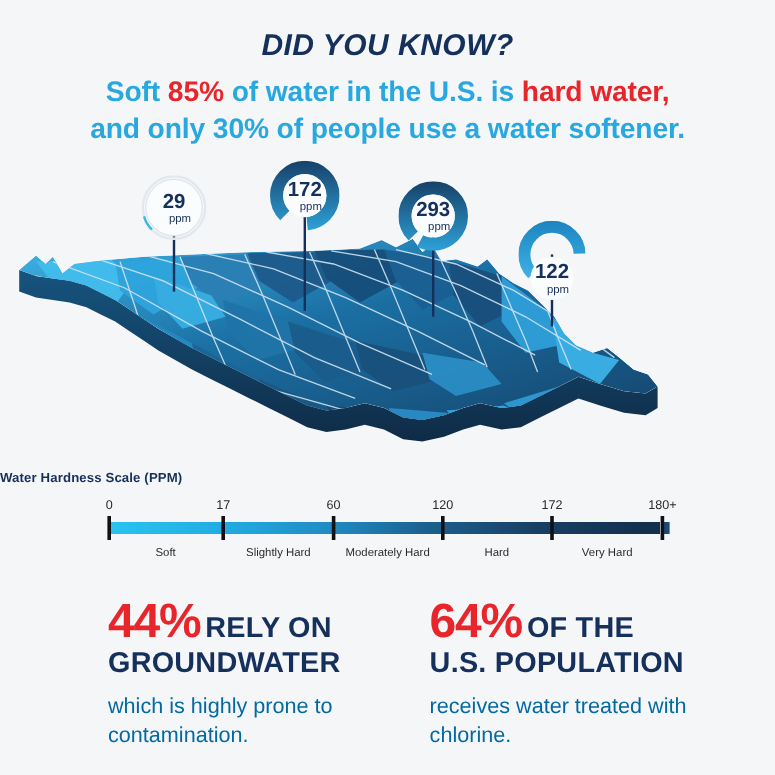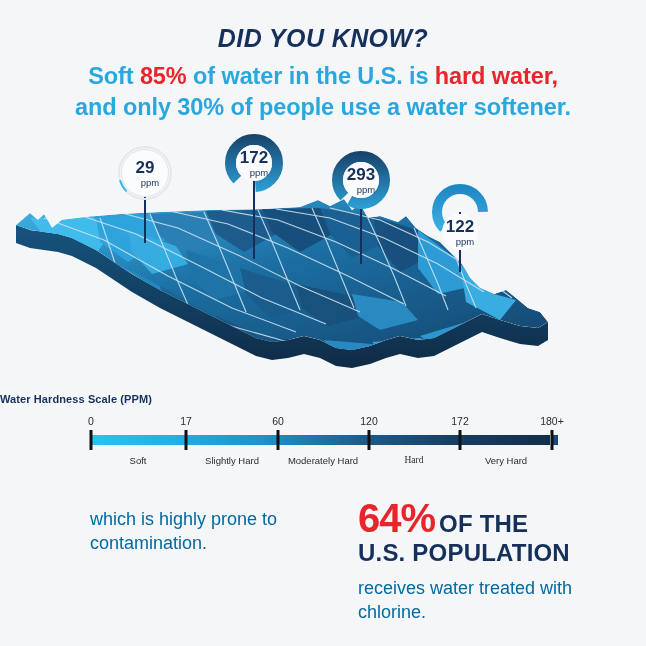--- a/index.html
+++ b/index.html
@@ -293,27 +293,31 @@
           <div class="tick" style="left: 190px;"></div>
           <div class="tick" style="left: 281px;"></div>
           <div class="tick" style="left: 372px;"></div>
           <div class="tick" style="left: 464px;"></div>
         </div>
     </div>
     <div class="scale-labels" id="scale-cats">
         <span style="left: 50px;">Soft</span>
         <span style="left: 144px;">Slightly Hard</span>
         <span style="left: 235px;">Moderately Hard</span>
-        <span style="left: 326px; font-family: Liberation Serif, serif;">Hard</span>
+        <span style="left: 326px;">Hard</span>
         <span style="left: 418px;">Very Hard</span>
       </div>
   </div>
 
   <div class="stats">
     <div class="stat stat-1">
+      <div class="stat-line1">
+        <span class="stat-pct">44%</span><span class="stat-h1">RELY ON</span>
+        <span class="stat-h2">GROUNDWATER</span>
+      </div>
       <div class="stat-desc">which is highly prone to contamination.</div>
     </div>
     <div class="stat stat-2">
       <div class="stat-line1">
         <span class="stat-pct">64%</span><span class="stat-h1">OF THE</span>
         <span class="stat-h2">U.S. POPULATION</span>
       </div>
       <div class="stat-desc">receives water treated with chlorine.</div>
     </div>
   </div>

